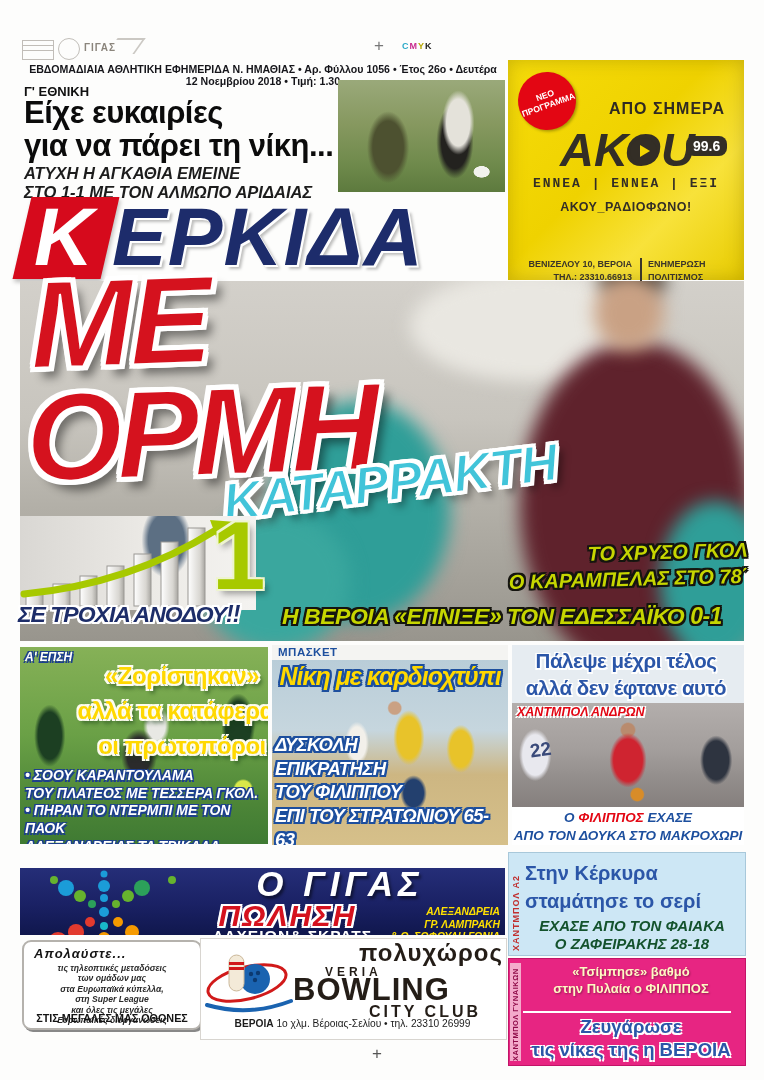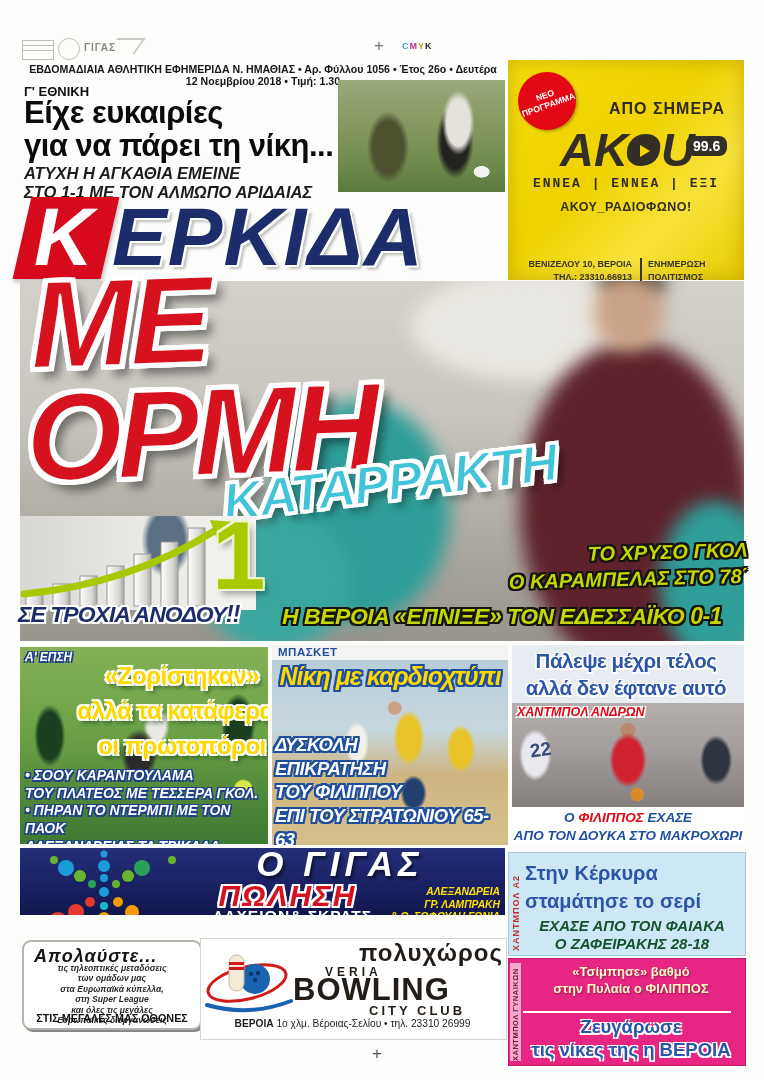--- a/index.html
+++ b/index.html
@@ -141,50 +141,50 @@
        radial-gradient(26px 42px at 10% 50%, #e8e8ee 0 48%, transparent 62%),
        radial-gradient(26px 40px at 88% 55%, #2e3440 0 48%, transparent 62%),
        radial-gradient(12px 12px at 54% 88%, #d88c28 0 50%, transparent 62%),
        linear-gradient(180deg,#b3aeac 0%,#a39e9c 45%,#948f8d 70%,#857f7d 100%);}
   .jersey22{left:18px;top:94px;font-size:19px;font-weight:bold;color:#3a4a7a;transform:rotate(-8deg);}
   .col3-caption{left:0;top:162px;width:232px;height:38px;background:#fff;text-align:center;
      font-size:13.5px;font-weight:bold;font-style:italic;color:#1d4f9e;line-height:1.35;padding-top:2px;}
   .team-red{color:#e30613;}
 
   
-  .gigas{left:20px;top:848px;width:485px;height:67px;background:linear-gradient(180deg,#252e78 0%,#1a2164 55%,#10174d 100%);overflow:hidden;}
+  .gigas{left:20px;top:868px;width:485px;height:67px;background:linear-gradient(180deg,#252e78 0%,#1a2164 55%,#10174d 100%);overflow:hidden;}
   .gigas-star{left:6px;top:2px;}
   .gigas-title{left:160px;top:-4px;width:320px;text-align:center;font-size:35px;font-weight:bold;font-style:italic;color:#fff;letter-spacing:5px;
      text-shadow:2px 3px 3px rgba(0,0,0,.5);}
   .gigas-sub{left:160px;top:31px;width:215px;text-align:center;font-size:30px;font-weight:bold;font-style:italic;color:#d5121e;letter-spacing:2px;
      text-shadow:-2px -2px 0 #fff,2px -2px 0 #fff,-2px 2px 0 #fff,2px 2px 0 #fff,-2px 0 0 #fff,2px 0 0 #fff,0 -2px 0 #fff,0 2px 0 #fff;}
   .gigas-l1{left:160px;top:59px;width:225px;text-align:center;font-size:15.5px;font-weight:bold;color:#fff;letter-spacing:1px;}
   .gigas-l2{left:160px;top:73px;width:225px;text-align:center;font-size:15.5px;font-weight:bold;color:#fff;letter-spacing:1px;}
   .gigas-addr{right:5px;top:38px;width:112px;text-align:right;font-size:10.3px;font-weight:bold;font-style:italic;color:#ffe000;line-height:1.22;position:absolute;}
 
   
   .a2{left:508px;top:852px;width:236px;height:102px;background:#cde7f5;border:1px solid #a8c8da;}
   .vlabel{position:absolute;writing-mode:vertical-rl;transform:rotate(180deg);font-weight:bold;}
   .a2-vlabel{left:2px;top:6px;height:92px;font-size:9px;color:#c03030;letter-spacing:1px;}
   .a2-head{left:16px;top:6px;width:214px;font-size:20px;font-weight:bold;color:#2b56a8;line-height:1.4;}
   .a2-deck{left:16px;top:64px;width:214px;text-align:center;font-size:15px;font-weight:bold;font-style:italic;color:#14532d;line-height:1.2;}
 
   
   .tv{left:22px;top:940px;width:176px;height:86px;background:#fff;border:2px solid #b5b2ad;border-radius:9px;box-shadow:2px 2px 0 #888;}
-  .tv-title{left:10px;top:4px;font-size:18px;font-weight:bold;font-style:italic;color:#141414;letter-spacing:1px;}
+  .tv-title{left:10px;top:4px;font-size:13px;font-weight:bold;font-style:italic;color:#141414;letter-spacing:1px;}
   .tv-body{left:4px;top:21px;width:168px;text-align:center;font-size:8.6px;font-weight:bold;font-style:italic;color:#2a2a2a;line-height:1.22;}
   .tv-foot{left:0;top:70px;width:176px;text-align:center;font-size:10.8px;font-weight:bold;color:#141414;}
 
   
   .bowl{left:200px;top:938px;width:305px;height:100px;background:#fff;border:1px solid #d8d5d0;}
   .bowl-logo{left:2px;top:10px;}
   .bowl-tag{left:90px;top:0px;width:212px;text-align:right;font-size:24px;font-weight:bold;color:#241d17;letter-spacing:1px;}
   .bowl-veria{left:124px;top:26px;font-size:12px;font-weight:bold;letter-spacing:4px;color:#241d17;}
   .bowl-main{left:92px;top:33px;font-size:31px;font-weight:bold;color:#241d17;letter-spacing:1px;}
-  .bowl-city{left:168px;top:64px;font-size:13px;font-weight:bold;letter-spacing:3px;color:#241d17;}
+  .bowl-city{left:168px;top:64px;font-size:16px;font-weight:bold;letter-spacing:3px;color:#241d17;}
   .bowl-addr{left:0;top:79px;width:303px;text-align:center;font-size:10.2px;color:#1c1c1c;}
   .bowl-mail{left:0;top:90px;width:303px;text-align:center;font-size:10.2px;color:#1c1c1c;}
 
   
   .hw{left:508px;top:958px;width:236px;height:106px;background:#e72582;border:1px solid #c21468;}
   .hw-vlabel{left:1px;top:4px;height:98px;font-size:7.5px;color:#8e0a48;letter-spacing:.5px;background:#f4aacb;padding:0 1px;}
   .hw-head{left:12px;top:5px;width:220px;text-align:center;font-size:13px;font-weight:bold;color:#fef9c3;line-height:1.3;
      text-shadow:1px 1px 2px rgba(0,0,0,.35);}
   .hw-rule{left:14px;top:52px;width:208px;height:2px;background:#fff;}
   .hw-deck{left:12px;top:56px;width:220px;text-align:center;font-size:18.5px;font-weight:bold;color:#2b56a8;line-height:1.25;

